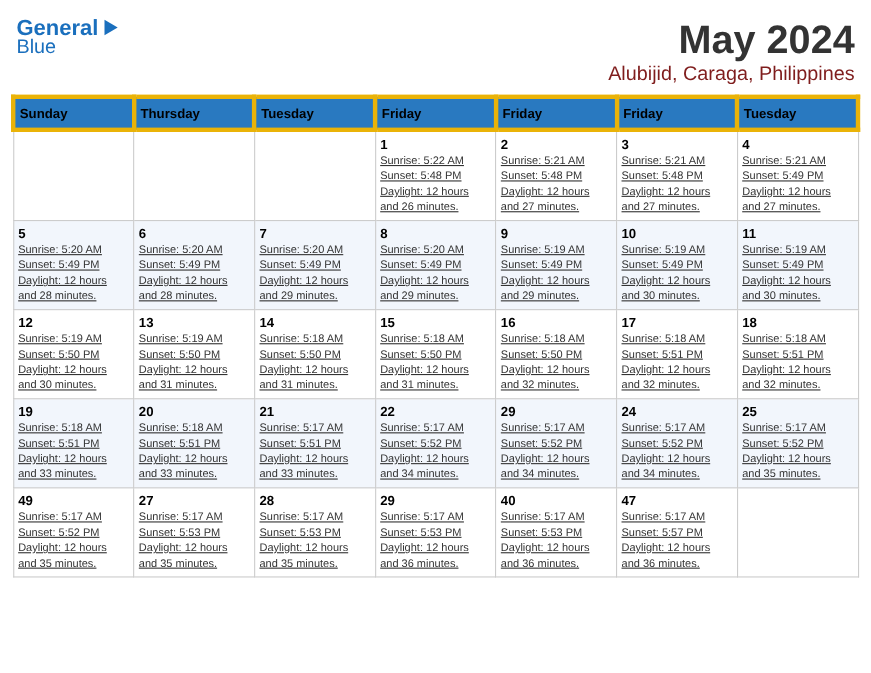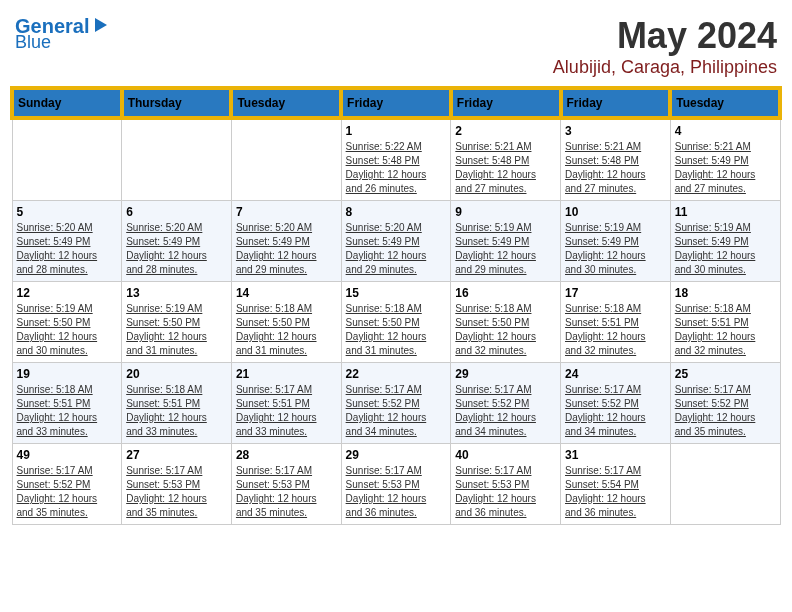--- a/index.html
+++ b/index.html
@@ -299,20 +299,20 @@
           </div>
         </td>
         <td>
           <div class="cell-inner">
             <span class="day-num">40</span>
             <div class="info"><span>Sunrise: 5:17 AM</span><br><span>Sunset: 5:53 PM</span><br><span>Daylight: 12 hours</span><br><span>and 36 minutes.</span></div>
           </div>
         </td>
         <td>
           <div class="cell-inner">
-            <span class="day-num">31</span>
-            <div class="info"><span>Sunrise: 5:17 AM</span><br><span>Sunset: 5:54 PM</span><br><span>Daylight: 12 hours</span><br><span>and 36 minutes.</span></div>
+            <span class="day-num">47</span>
+            <div class="info"><span>Sunrise: 5:17 AM</span><br><span>Sunset: 5:57 PM</span><br><span>Daylight: 12 hours</span><br><span>and 36 minutes.</span></div>
           </div>
         </td>
         <td class="empty"></td>
       </tr>
     </tbody>
 </table>
 
 </body></html>

